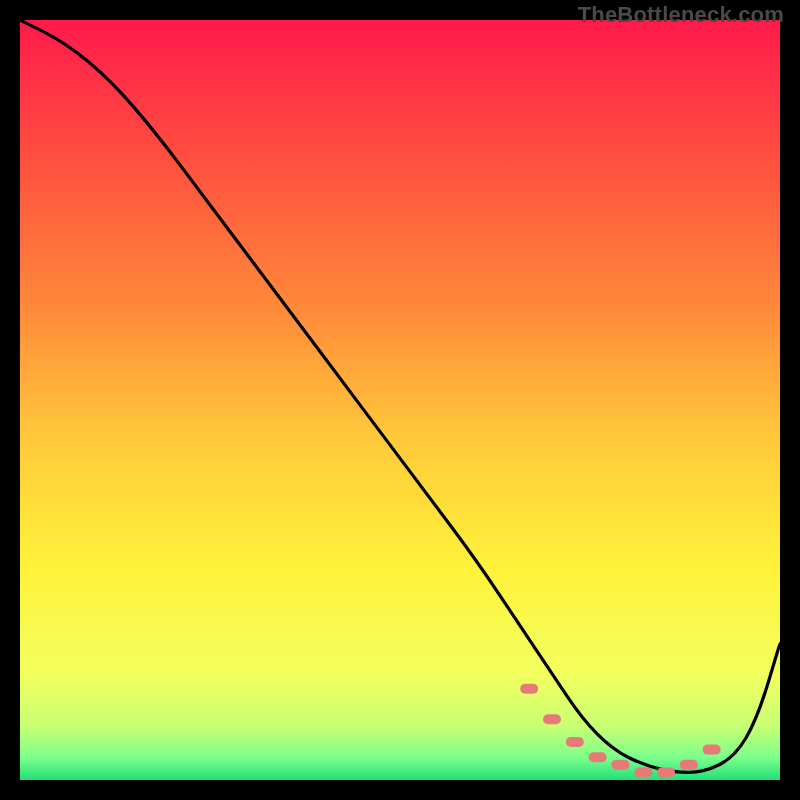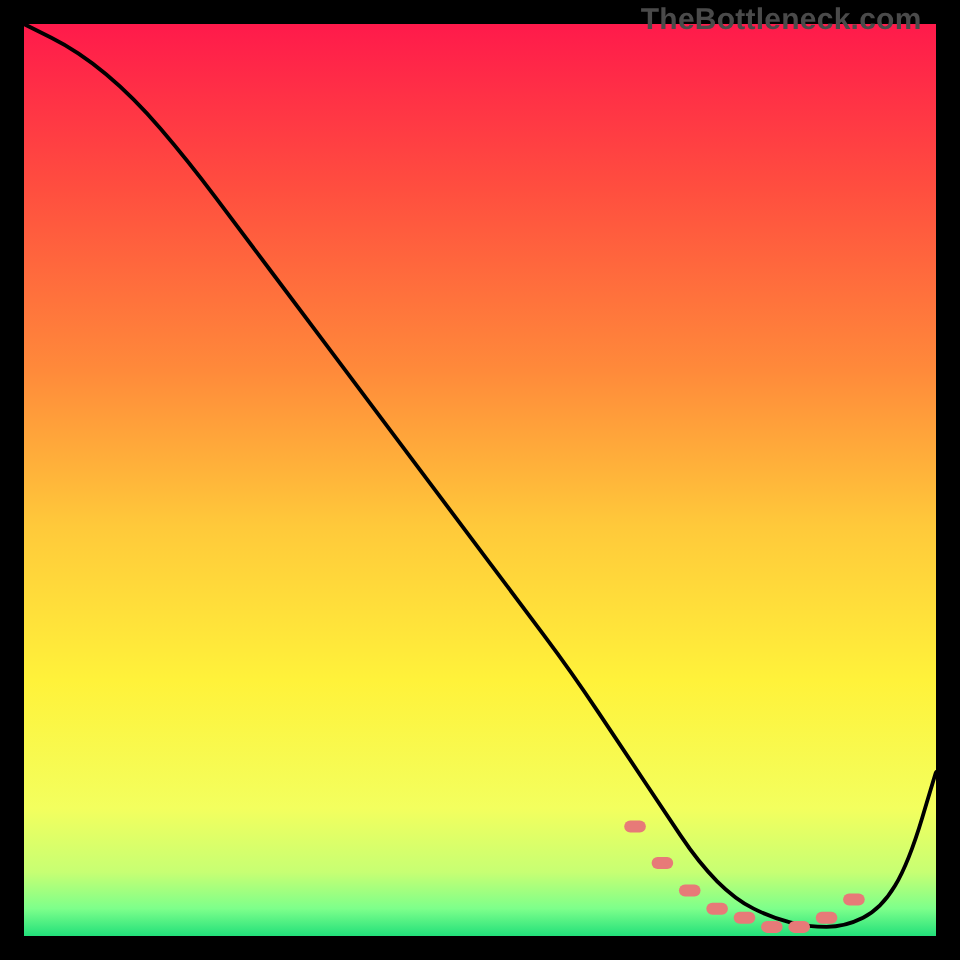--- a/index.html
+++ b/index.html
@@ -22,23 +22,23 @@
   .plot-area {
     position: absolute;
     left: 0;
     top: 0;
     width: 760px;
     height: 760px;
   }
   .watermark {
     position: absolute;
     top: 2px;
-    right: 32px;
+    right: 16px;
     color: #4a4a4a;
-    font-size: 25px;
+    font-size: 22px;
     font-weight: 600;
     letter-spacing: 0.2px;
     z-index: 50;
   }
   svg { display: block; }
 </style>
 </head>
 <body>
 
 <div class="watermark">TheBottleneck.com</div>

